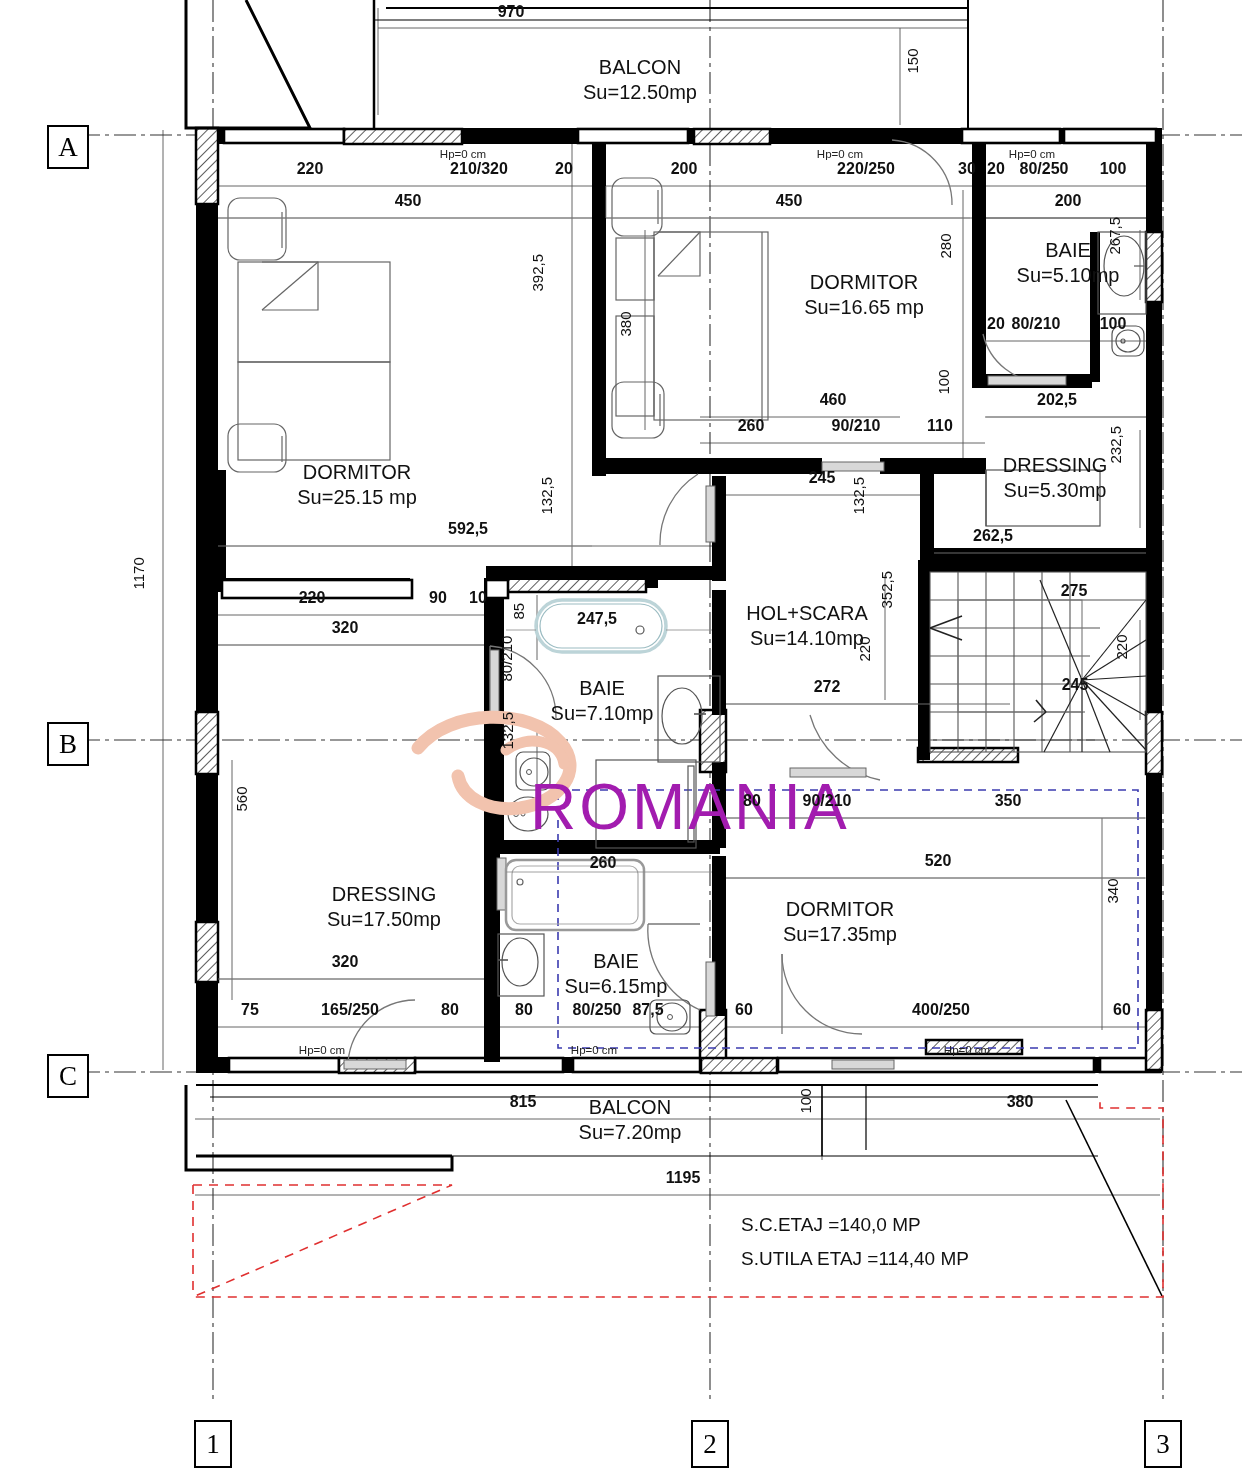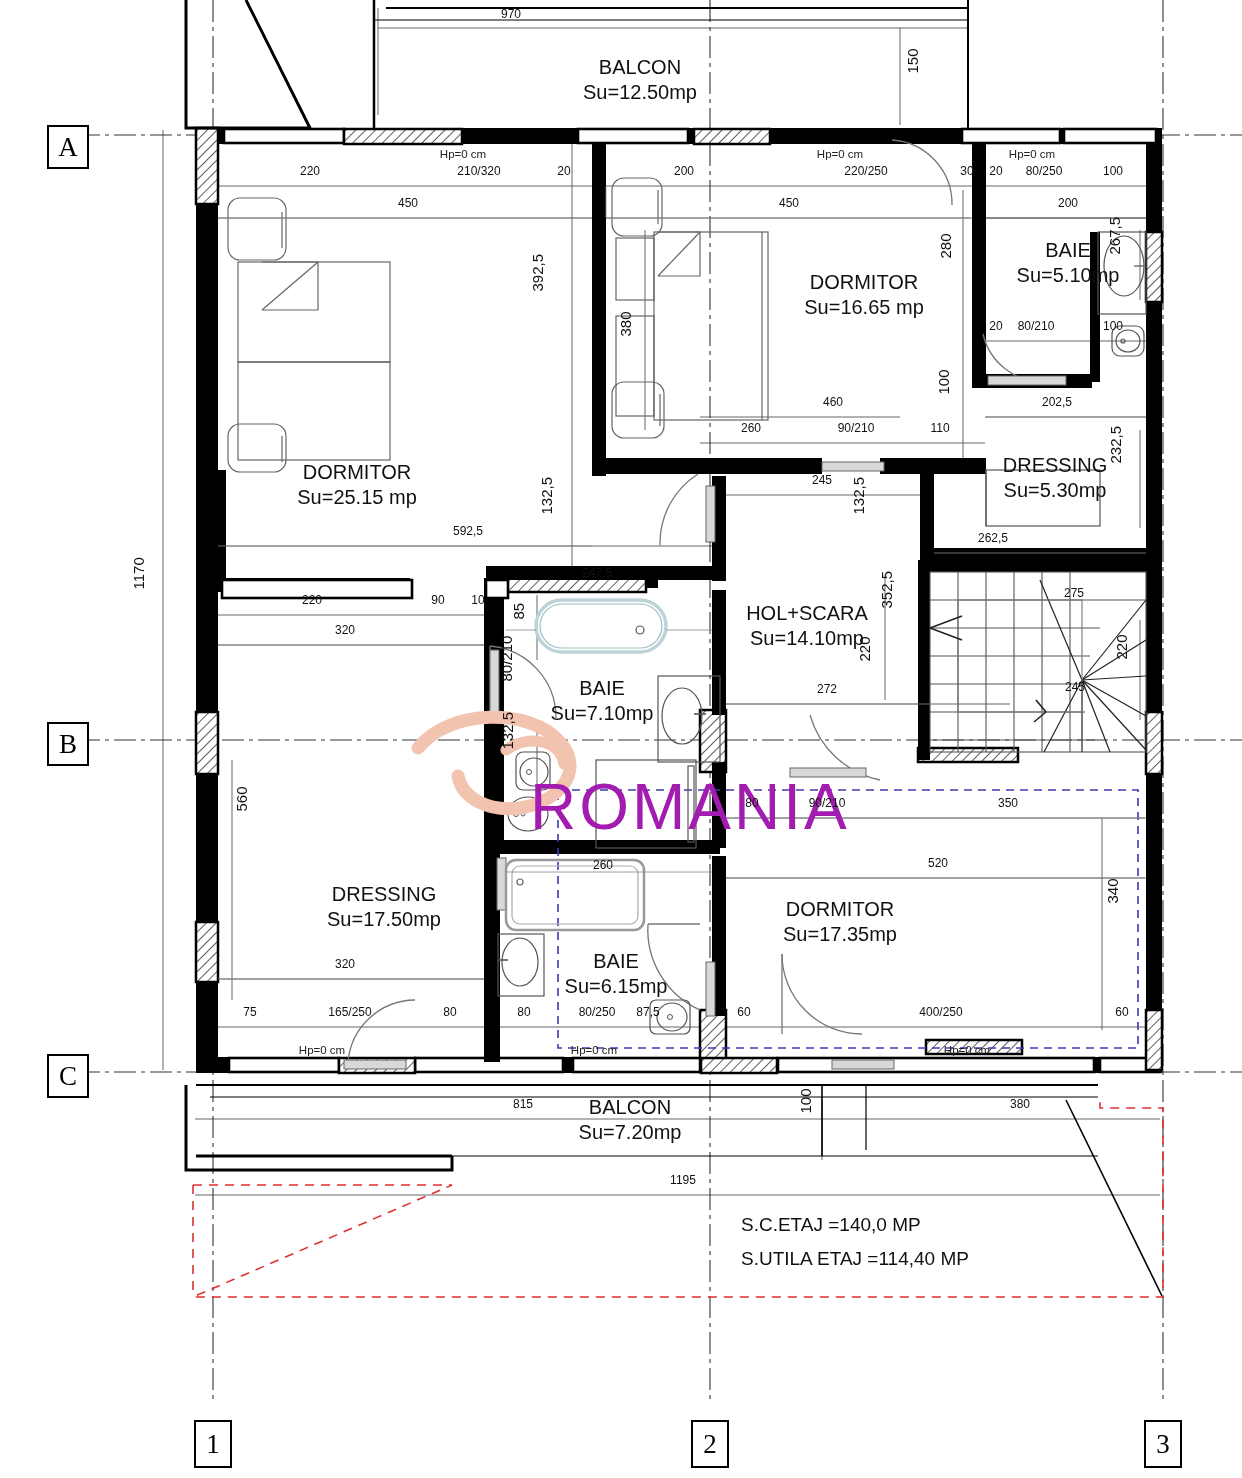--- a/index.html
+++ b/index.html
@@ -2,21 +2,21 @@
 <html><head>
 <meta charset="utf-8">
 <title>Floor Plan</title>
 <style>
   html,body{margin:0;padding:0;background:#ffffff;}
   body{font-family:"Liberation Sans", sans-serif;}
   #stage{position:relative;width:1242px;height:1478px;background:#fff;overflow:hidden;}
   #stage svg{position:absolute;left:0;top:0;}
   .lbl{position:absolute;white-space:nowrap;color:#111;font-family:"Liberation Sans",sans-serif;}
   .room{font-size:20px;line-height:25px;text-align:center;}
-  .dim{font-size:12px;}
+  .dim{font-size:16px;font-weight:bold;}
   .dimv{font-size:15px;transform-origin:0 0;}
   .hp{font-size:11.5px;color:#222;margin-left:16px;}
   .grid-box{position:absolute;border:2px solid #000;background:#fff;display:flex;align-items:center;justify-content:center;font-size:27px;font-family:"Liberation Serif",serif;color:#000;}
   .area-txt{position:absolute;font-size:19px;white-space:nowrap;color:#111;}
   .wm{position:absolute;pointer-events:none;}
   .wm-text{font-size:64px;letter-spacing:3px;color:#a21caf;font-family:"Liberation Sans",sans-serif;}
 </style>
 </head>
 <body>
 
@@ -453,21 +453,21 @@
       <div class="lbl dim" style="left: 1057px; top: 409px; transform: translate(-50%, -100%);">202,5</div>
       <div class="lbl dim" style="left: 751px; top: 435px; transform: translate(-50%, -100%);">260</div>
       <div class="lbl dim" style="left: 856px; top: 435px; transform: translate(-50%, -100%);">90/210</div>
       <div class="lbl dim" style="left: 940px; top: 435px; transform: translate(-50%, -100%);">110</div>
       <div class="lbl dim" style="left: 822px; top: 487px; transform: translate(-50%, -100%);">245</div>
       <div class="lbl dim" style="left: 468px; top: 538px; transform: translate(-50%, -100%);">592,5</div>
       <div class="lbl dim" style="left: 993px; top: 545px; transform: translate(-50%, -100%);">262,5</div>
       <div class="lbl dim" style="left: 312px; top: 607px; transform: translate(-50%, -100%);">220</div>
       <div class="lbl dim" style="left: 438px; top: 607px; transform: translate(-50%, -100%);">90</div>
       <div class="lbl dim" style="left: 478px; top: 607px; transform: translate(-50%, -100%);">10</div>
-      <div class="lbl dim" style="left: 597px; top: 580px; transform: translate(-50%, -100%); text-align: right;">247,5</div>
+      <div class="lbl dim" style="left: 597px; top: 628px; transform: translate(-50%, -100%); text-align: right;">247,5</div>
       <div class="lbl dim" style="left: 1074px; top: 600px; transform: translate(-50%, -100%);">275</div>
       <div class="lbl dim" style="left: 345px; top: 637px; transform: translate(-50%, -100%);">320</div>
       <div class="lbl dim" style="left: 827px; top: 696px; transform: translate(-50%, -100%);">272</div>
       <div class="lbl dim" style="left: 1075px; top: 694px; transform: translate(-50%, -100%);">245</div>
       <div class="lbl dim" style="left: 752px; top: 810px; transform: translate(-50%, -100%);">80</div>
       <div class="lbl dim" style="left: 827px; top: 810px; transform: translate(-50%, -100%);">90/210</div>
       <div class="lbl dim" style="left: 1008px; top: 810px; transform: translate(-50%, -100%);">350</div>
       <div class="lbl dim" style="left: 603px; top: 872px; transform: translate(-50%, -100%);">260</div>
       <div class="lbl dim" style="left: 938px; top: 870px; transform: translate(-50%, -100%);">520</div>
       <div class="lbl dim" style="left: 345px; top: 971px; transform: translate(-50%, -100%);">320</div>

